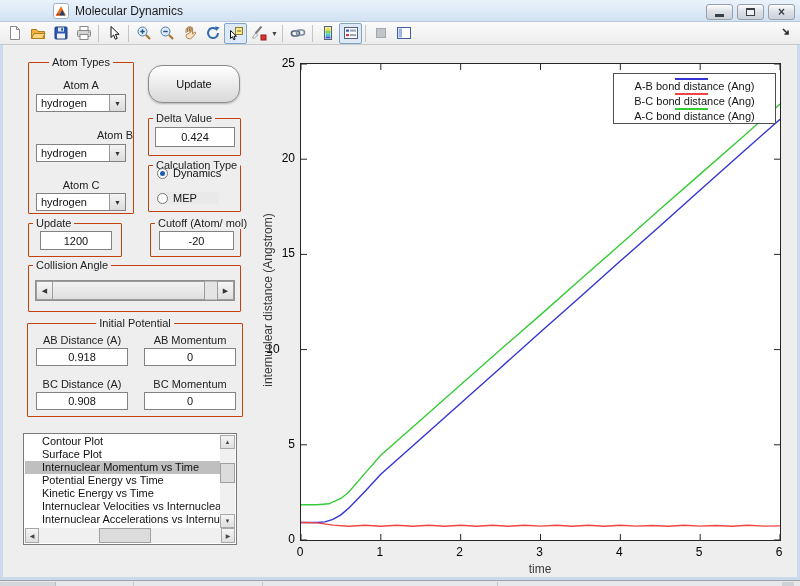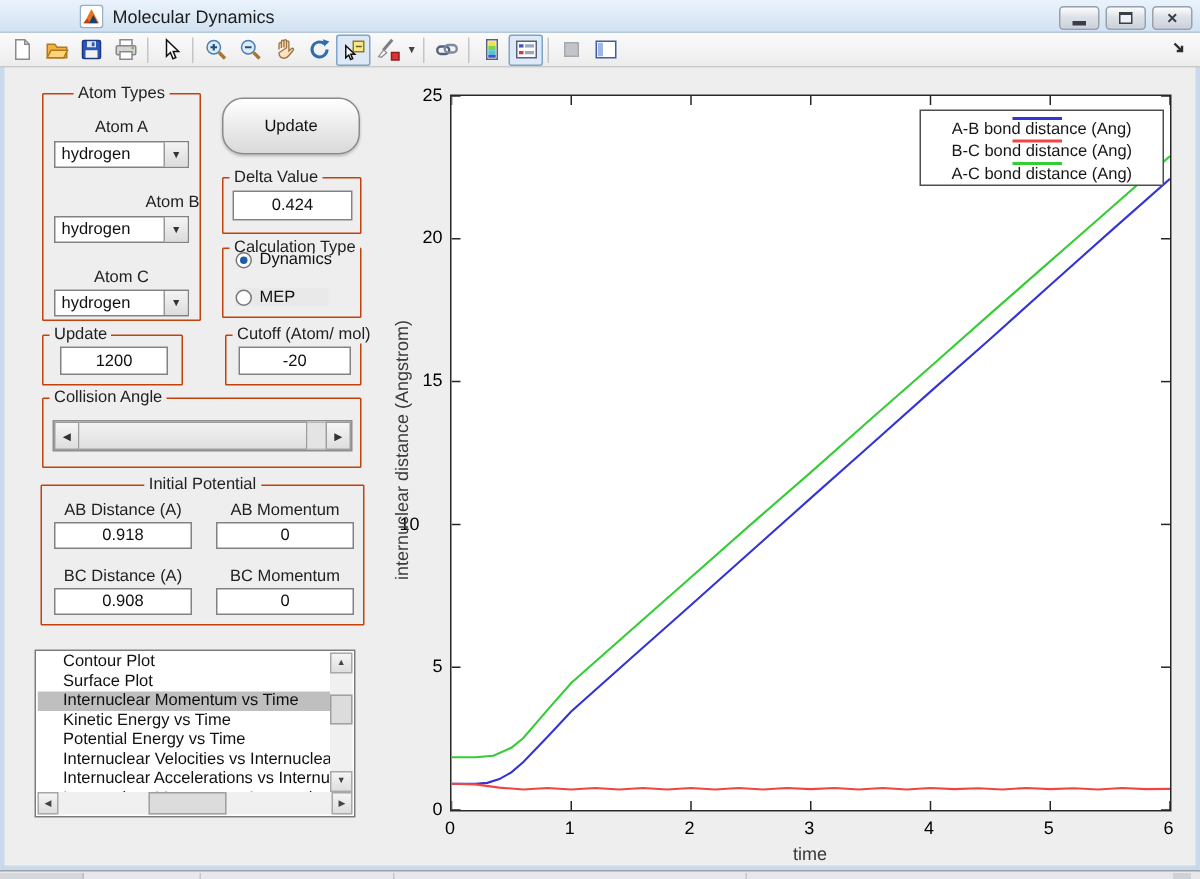--- a/index.html
+++ b/index.html
@@ -308,22 +308,22 @@
       <input class="edit" style="position: absolute; left: 8px; top: 68px; width: 92px; height: 18px;" value="0.908">
       <div class="lbl" style="position:absolute; left:116px; top:54px; width:92px;">BC Momentum</div>
       <input class="edit" style="position: absolute; left: 116px; top: 68px; width: 92px; height: 18px;" value="0">
     </div>
 
     <div class="listbox" style="left:20px; top:388px; width:214px; height:112px;">
       <div class="list-items" id="list-items">
             <div class="list-item">Contour Plot</div>
             <div class="list-item">Surface Plot</div>
             <div class="list-item selected">Internuclear Momentum vs Time</div>
+            <div class="list-item">Potential Energy vs Time</div>
             <div class="list-item">Kinetic Energy vs Time</div>
-            <div class="list-item">Potential Energy vs Time</div>
             <div class="list-item">Internuclear Velocities vs Internuclear Distance</div>
             <div class="list-item">Internuclear Accelerations vs Internuclear Distance</div>
             <div class="list-item">Internuclear Momenta vs Internuclear Distance</div>
           </div>
 
       <div class="sb" style="right:1px; top:1px; width:15px; bottom:16px;">
         <div class="sb-btn" style="left:0; top:0; width:15px; height:14px;">▲</div>
         <div class="sb-thumb" style="left:0; top:28px; width:15px; height:20px;"></div>
         <div class="sb-btn" style="left:0; bottom:0; width:15px; height:14px;">▼</div>
       </div>

